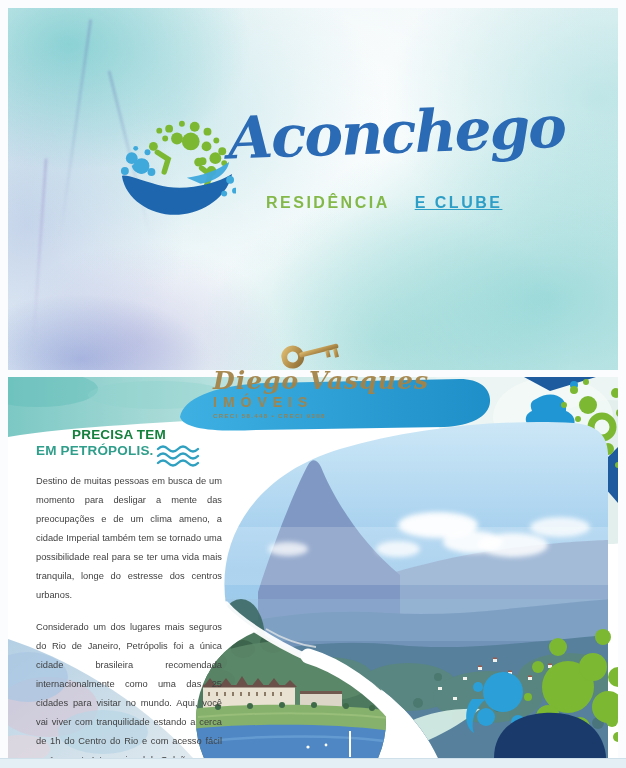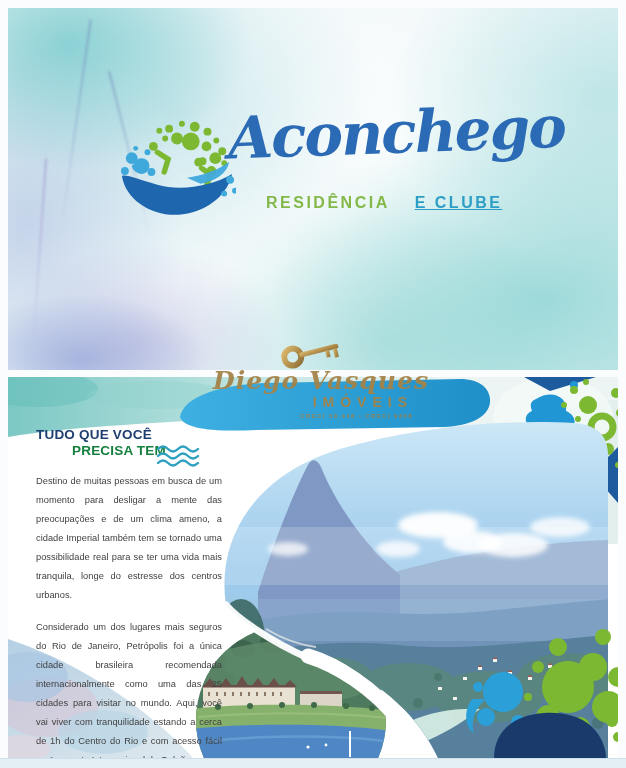--- a/index.html
+++ b/index.html
@@ -24,21 +24,21 @@
   .b2{left:120px;top:60px;height:170px;transform:rotate(-14deg);}
   .b3{left:30px;top:150px;height:190px;transform:rotate(4deg);background:linear-gradient(rgba(140,120,190,.32),rgba(140,120,190,0));}
   .logo{position:absolute;left:110px;top:100px;width:430px;height:130px;}
   .logo-mark{position:absolute;left:0;top:8px;}
   .brand{position:absolute;left:110px;top:-4px;width:320px;
          font-family:"DejaVu Serif",serif;font-style:italic;font-weight:bold;
          font-size:58px;line-height:1;color:#2b6ab4;transform:rotate(-2deg);letter-spacing:-2px;}
   .tagline{position:absolute;left:148px;top:86px;font-size:16px;font-weight:bold;letter-spacing:2.5px;}
   .tag1{color:#84b94a;text-align:center;} .tag2{color:#2d9ec6;margin-left:25px;text-decoration:underline;}
   
-  .watermark{position:absolute;left:213px;top:334px;width:200px;text-align:right;z-index:40;}
+  .watermark{position:absolute;left:213px;top:334px;width:200px;text-align:left;z-index:40;}
   .wm-key{display:block;margin:0 auto -4px auto;transform:rotate(-14deg);}
   .wm-name{font-family:"DejaVu Serif",serif;font-style:italic;font-weight:600;
            font-size:25px;color:rgba(163,131,72,.95);letter-spacing:1px;white-space:nowrap;}
   .wm-type{font-size:14px;font-weight:700;letter-spacing:6px;color:rgba(163,131,72,.95);margin-top:-1px;}
   .wm-creci{font-size:6px;font-weight:bold;letter-spacing:1.4px;color:rgba(158,126,68,.92);margin-top:3px;}
   
   .panel-bottom{position:absolute;left:8px;top:377px;width:610px;height:381px;overflow:hidden;background:#ffffff;}
   .deco{position:absolute;left:0;top:0;}
   .copy{position:absolute;left:28px;top:50px;width:186px;z-index:10;}
   .headline{font-size:13.5px;line-height:16px;font-weight:800;letter-spacing:.2px;margin:0;}
@@ -378,22 +378,22 @@
           <circle cx="610" cy="360" r="5"></circle>
             <circle cx="585" cy="375" r="5"></circle>
             <circle cx="604" cy="344" r="6"></circle>
         </g>
         <path d="M486,381 C486,354 506,338 536,336 C566,334 586,346 594,364 C597,371 598,376 598,381 Z" fill="#1a3a6b"></path>
       </g>
     </svg>
 
     <div class="copy">
       <h2 class="headline">
-        <span class="h1">TUDO QUE VOCÊ</span>
         <span class="h2">PRECISA TEM</span>
+        <span class="h3">EM PETRÓPOLIS.</span>
       </h2>
       <svg class="waves" width="44" height="24" viewBox="0 0 44 24">
         <g fill="none" stroke="#2fa0c0" stroke-width="2.4" stroke-linecap="round">
           <path d="M2,5 q5,-5 10,0 t10,0 t10,0 t10,0"></path>
           <path d="M2,12 q5,-5 10,0 t10,0 t10,0 t10,0"></path>
           <path d="M2,19 q5,-5 10,0 t10,0 t10,0 t10,0"></path>
         </g>
       </svg>
       <p class="para">Destino de muitas pessoas em busca de um momento para desligar a mente das preocupações e de um clima ameno, a cidade Imperial também tem se tornado uma possibilidade real para se ter uma vida mais tranquila, longe do estresse dos centros urbanos.</p>
       <p class="para">Considerado um dos lugares mais seguros do Rio de Janeiro, Petrópolis foi a única cidade brasileira recomendada internacionalmente como uma das 25 cidades para visitar no mundo. Aqui, você vai viver com tranquilidade estando a cerca de 1h do Centro do Rio e com acesso fácil ao Aeroporto Internacional do Galeão.</p>

